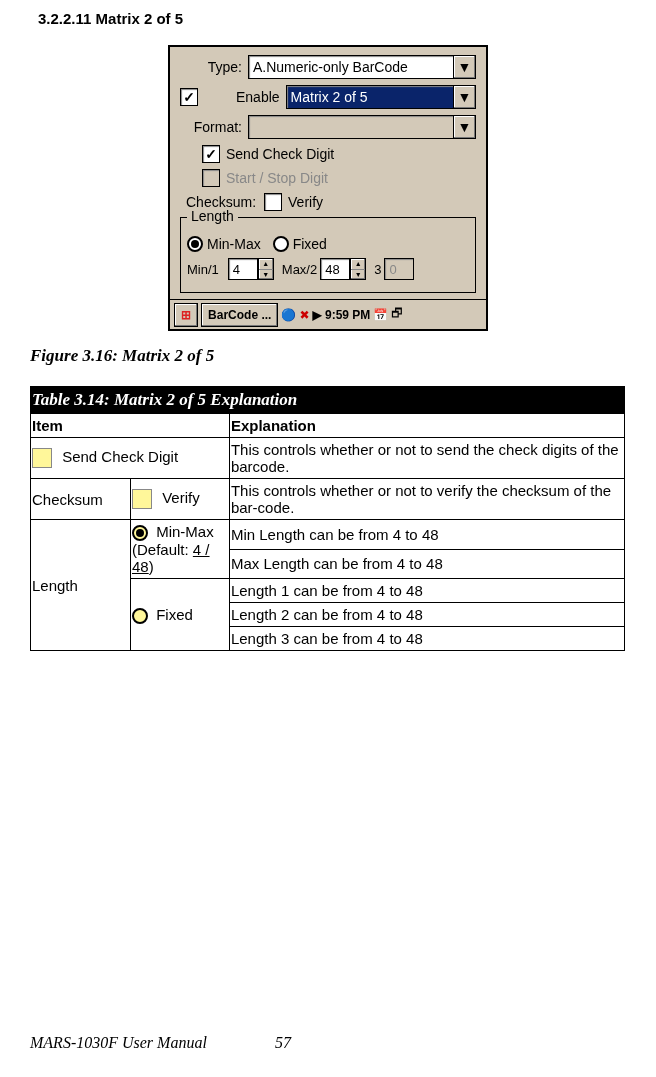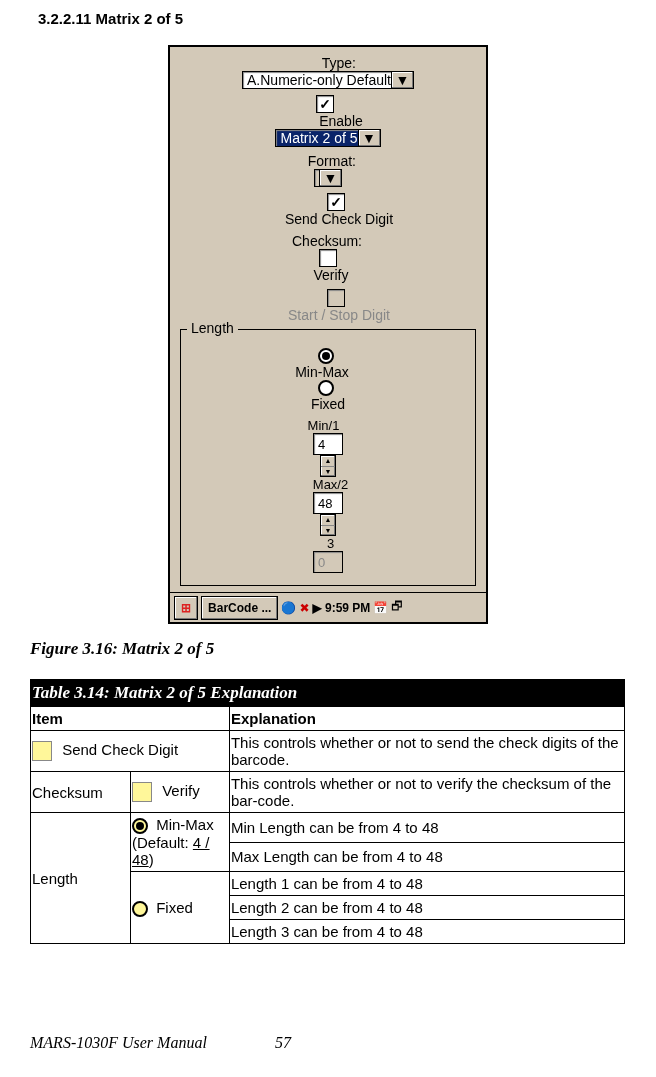--- a/index.html
+++ b/index.html
@@ -49,21 +49,21 @@
     background: #d3c9b8;
     border: 1px solid #000;
     display: flex; align-items: center; justify-content: center;
     font-weight: bold;
     box-shadow: inset -1px -1px 0 #777, inset 1px 1px 0 #fff;
   }
   .form-area {
     padding: 8px 10px 6px 10px;
     font-size: 14px;
   }
-  .row { display: flex; align-items: center; margin-bottom: 6px; flex-direction: column; }
+  .row { display: flex; align-items: center; margin-bottom: 6px; }
   .lbl-right { width: 62px; text-align: right; margin-right: 6px; }
   .dropdown {
     flex: 1;
     height: 24px;
     border: 1px solid #000;
     background: #fff;
     display: flex; align-items: center; justify-content: space-between;
     padding-left: 4px;
     box-shadow: inset 1px 1px 1px #888;
   }
@@ -186,21 +186,21 @@
 
 <div class="section-heading">3.2.2.11 Matrix 2 of 5</div>
 
 <div class="screenshot-wrap">
   <div class="pda-window">
     <div class="form-area">
 
       <div class="row">
         <span class="lbl-right">Type:</span>
         <div class="dropdown">
-          <span>A.Numeric-only Default</span>
+          <span>A.Numeric-only BarCode</span>
           <span class="dd-arrow">▼</span>
         </div>
       </div>
 
       <div class="row">
         <span class="chk">
             <span>✓</span>
           </span>
         <span style="margin-right:6px;margin-left:32px;">Enable</span>
         <div class="dropdown selected" style="flex:1;">
@@ -217,29 +217,29 @@
         </div>
       </div>
 
       <div class="row" style="margin-left:22px;">
         <span class="chk">
             <span>✓</span>
           </span>
         <span>Send Check Digit</span>
       </div>
 
+      <div class="row" style="margin-left:22px;">
+        <span class="chk disabled"></span>
+        <span class="disabled-text">Start / Stop Digit</span>
+      </div>
+
       <div class="row" style="margin-left:6px;">
         <span style="margin-right:8px;">Checksum:</span>
         <span class="chk"></span>
         <span>Verify</span>
-      </div>
-
-      <div class="row" style="margin-left:22px;">
-        <span class="chk disabled"></span>
-        <span class="disabled-text">Start / Stop Digit</span>
       </div>
 
       <div class="fieldset">
         <span class="fieldset-legend">Length</span>
         <div class="row">
           <span class="radio sel"></span>
           <span style="margin-right:12px;">Min-Max</span>
           <span class="radio"></span>
           <span>Fixed</span>
         </div>

